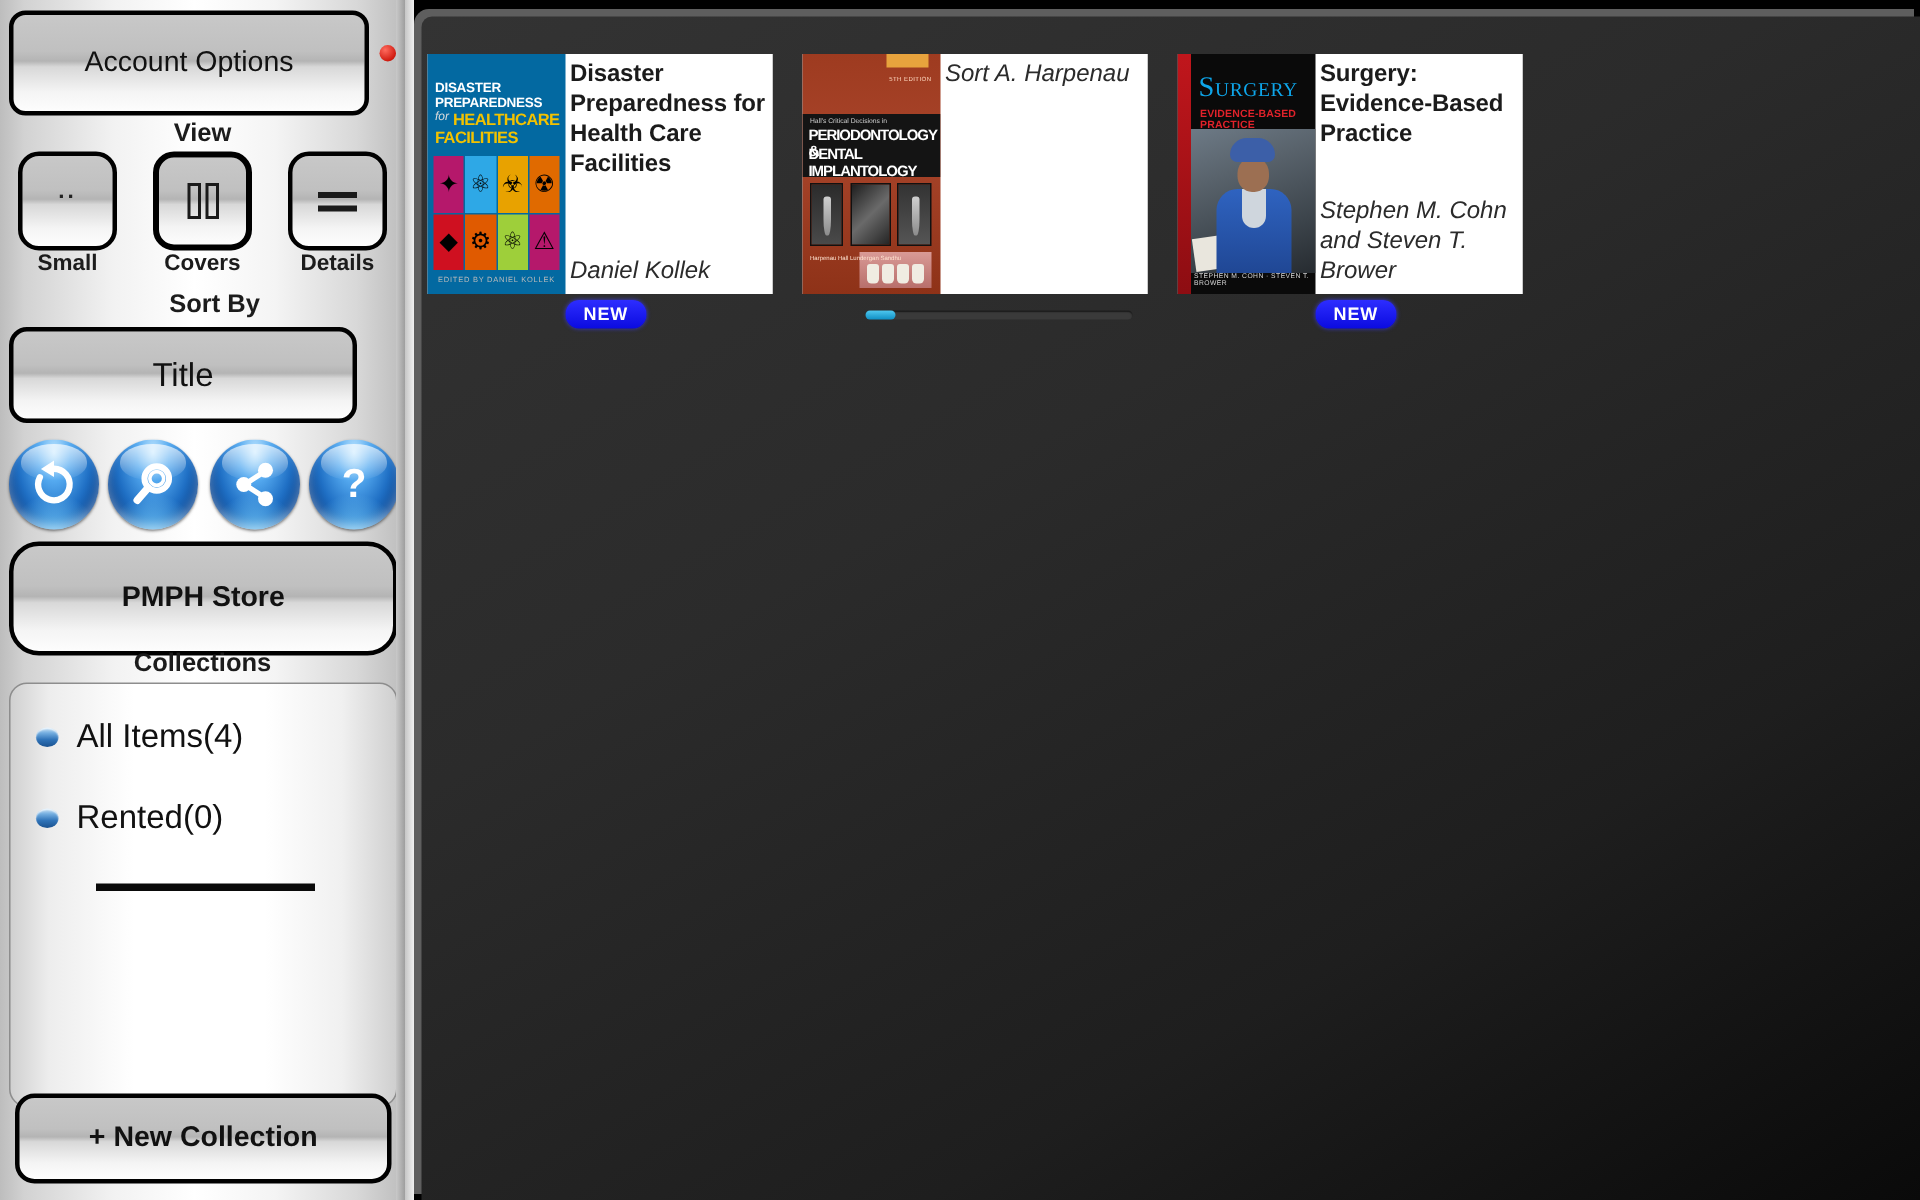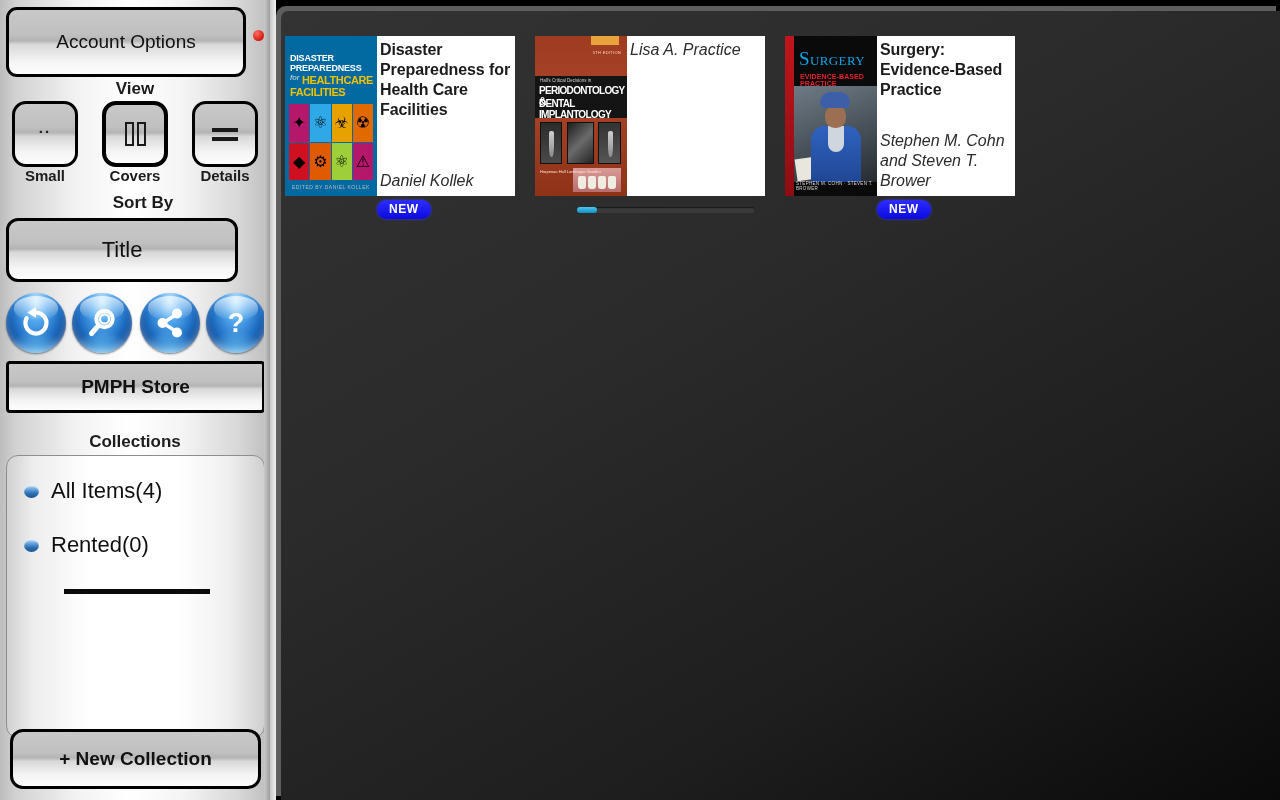--- a/index.html
+++ b/index.html
@@ -158,23 +158,23 @@
     pointer-events: none;
   }
   #orb-refresh { left: 6px; }
   #orb-search  { left: 72px; }
   #orb-share   { left: 140px; }
   #orb-help    { left: 206px; }
   .orb svg { position: relative; z-index: 2; }
 
   #pmph-store {
     left: 6px; top: 361px;
-    width: 259px; height: 52px;
+    width: 259px; height: 76px;
     font-size: 19px;
-    border-radius: 4px;
+    border-radius: 20px;
   }
 
   
   #collections-panel {
     position: absolute;
     left: 6px; top: 455px;
     width: 259px; height: 283px;
     border: 1.5px solid #8d8d8d;
     border-radius: 12px;
     background: linear-gradient(to right,
@@ -517,21 +517,21 @@
                 <i style="left:15px"></i>
                 <i style="left:25px"></i>
                 <i style="left:35px"></i>
             </div>
             <div class="cp-auth">Harpenau
 Hall
 Lundergan
 Sandhu</div>
           </div>
           <div class="book-text">
-            <div class="book-author">Lisa A. Practice</div>
+            <div class="book-author">Sort A. Harpenau</div>
           </div>
         </div>
         <div class="progress-track">
           <div class="progress-fill" id="pf-1" style="width: 11%;"></div>
         </div>
       </div>
 
       <div class="book-card">
         <div class="book-main">
           <div class="book-cover cover-surgery">

